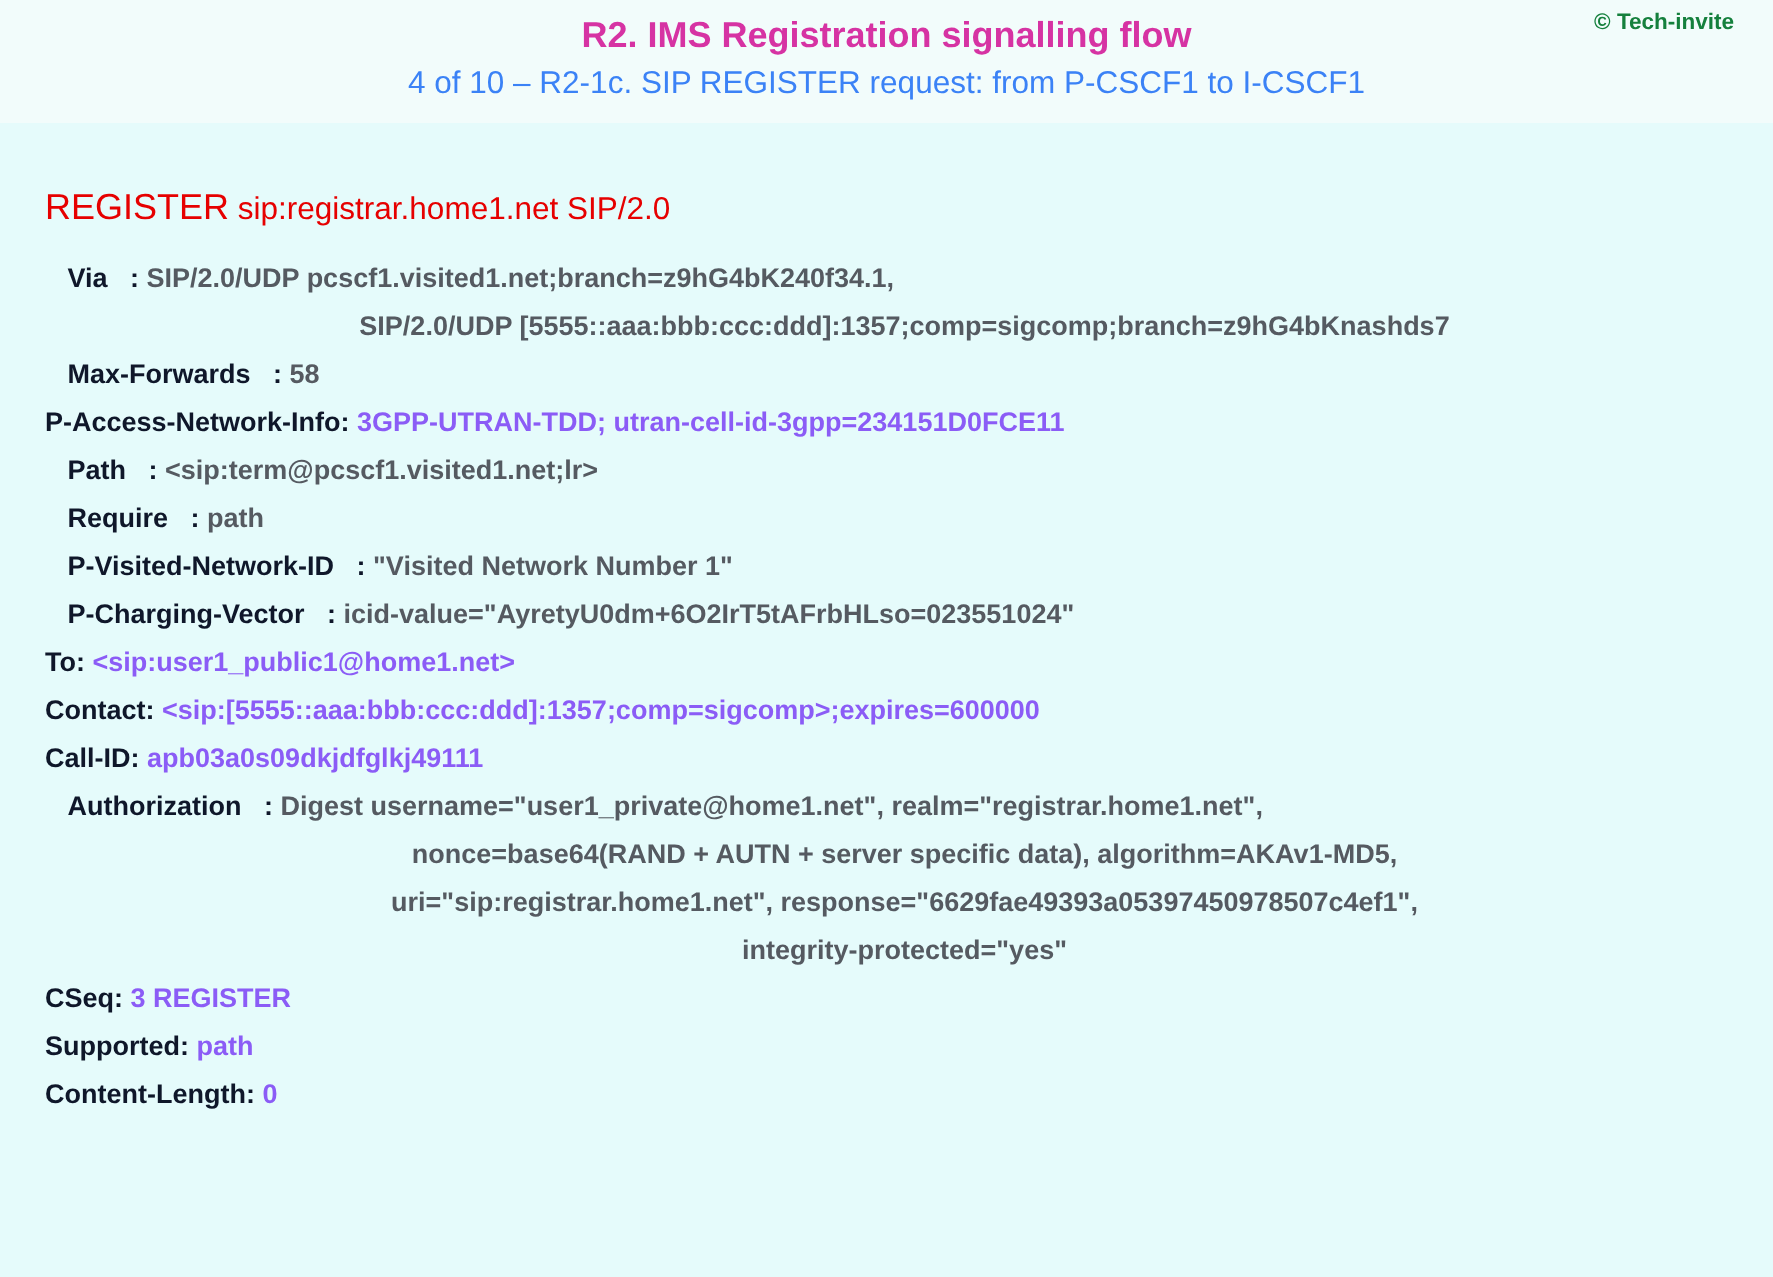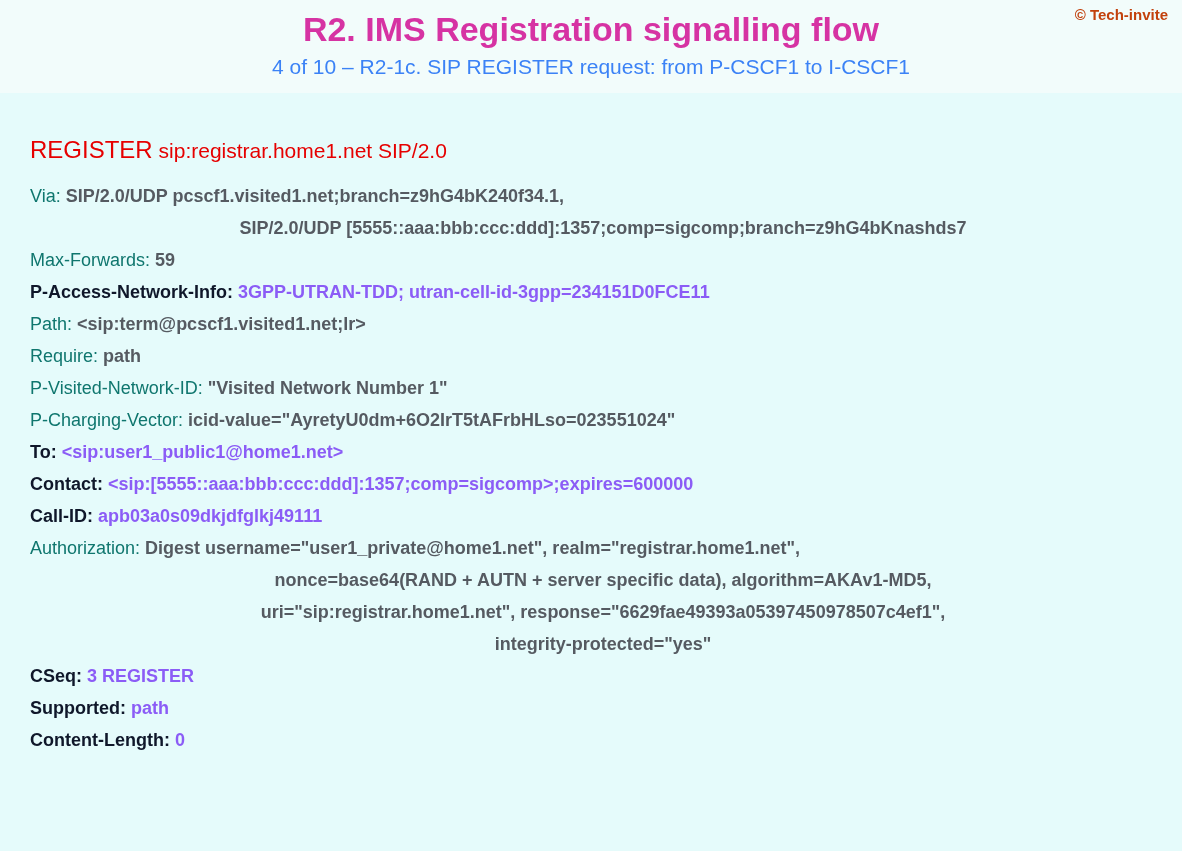--- a/index.html
+++ b/index.html
@@ -18,28 +18,28 @@
   }
   .header {
     background: #f2fcfb;
     padding: 10px 0 14px 0;
     text-align: center;
     position: relative;
   }
   .copyright {
     position: absolute;
     top: 6px;
-    right: 14px;
-    color: #c2410c;
+    right: 26px;
+    color: #15803d;
     font-size: 15px;
     font-weight: bold;
   }
   .title {
     color: #d633a3;
-    font-size: 34px;
+    font-size: 24px;
     font-weight: bold;
     margin-bottom: 6px;
   }
   .subtitle {
     color: #3b82f6;
     font-size: 21px;
   }
   .content {
     padding: 36px 30px 20px 30px;
     font-size: 18px;
@@ -51,22 +51,23 @@
     margin-bottom: 8px;
   }
   .method {
     color: #e60000;
     font-size: 24px;
   }
   .uri {
     color: #e60000;
   }
   .hdr-dark {
-    color: #0f766e;
-    font-weight: normal;
+    color: #0f172a;
+    font-weight: bold;
+    margin-left: 15px;
   }
   .hdr-light {
     color: #0f172a;
     font-weight: bold;
   }
   .val-dark {
     color: #555a61;
     font-weight: bold;
     text-align: center;
   }
@@ -98,21 +99,21 @@
       <span class="method">REGISTER</span>
       <span class="uri">sip:registrar.home1.net SIP/2.0</span>
     </div>
 
     <div class="row">
       <span class="hdr-dark">Via</span><span class="hdr-dark">: </span><span class="val-dark">SIP/2.0/UDP pcscf1.visited1.net;branch=z9hG4bK240f34.1,</span>
     </div>
     <div class="row indent val-dark">SIP/2.0/UDP [5555::aaa:bbb:ccc:ddd]:1357;comp=sigcomp;branch=z9hG4bKnashds7</div>
 
     <div class="row">
-      <span class="hdr-dark">Max-Forwards</span><span class="hdr-dark">: </span><span class="val-dark">59</span>
+      <span class="hdr-dark">Max-Forwards</span><span class="hdr-dark">: </span><span class="val-dark">58</span>
     </div>
 
     <div class="row">
       <span class="hdr-light">P-Access-Network-Info</span><span class="hdr-light">: </span><span class="val-light">3GPP-UTRAN-TDD; utran-cell-id-3gpp=234151D0FCE11</span>
     </div>
 
     <div class="row">
       <span class="hdr-dark">Path</span><span class="hdr-dark">: </span><span class="val-dark">&lt;sip:term@pcscf1.visited1.net;lr&gt;</span>
     </div>
 

